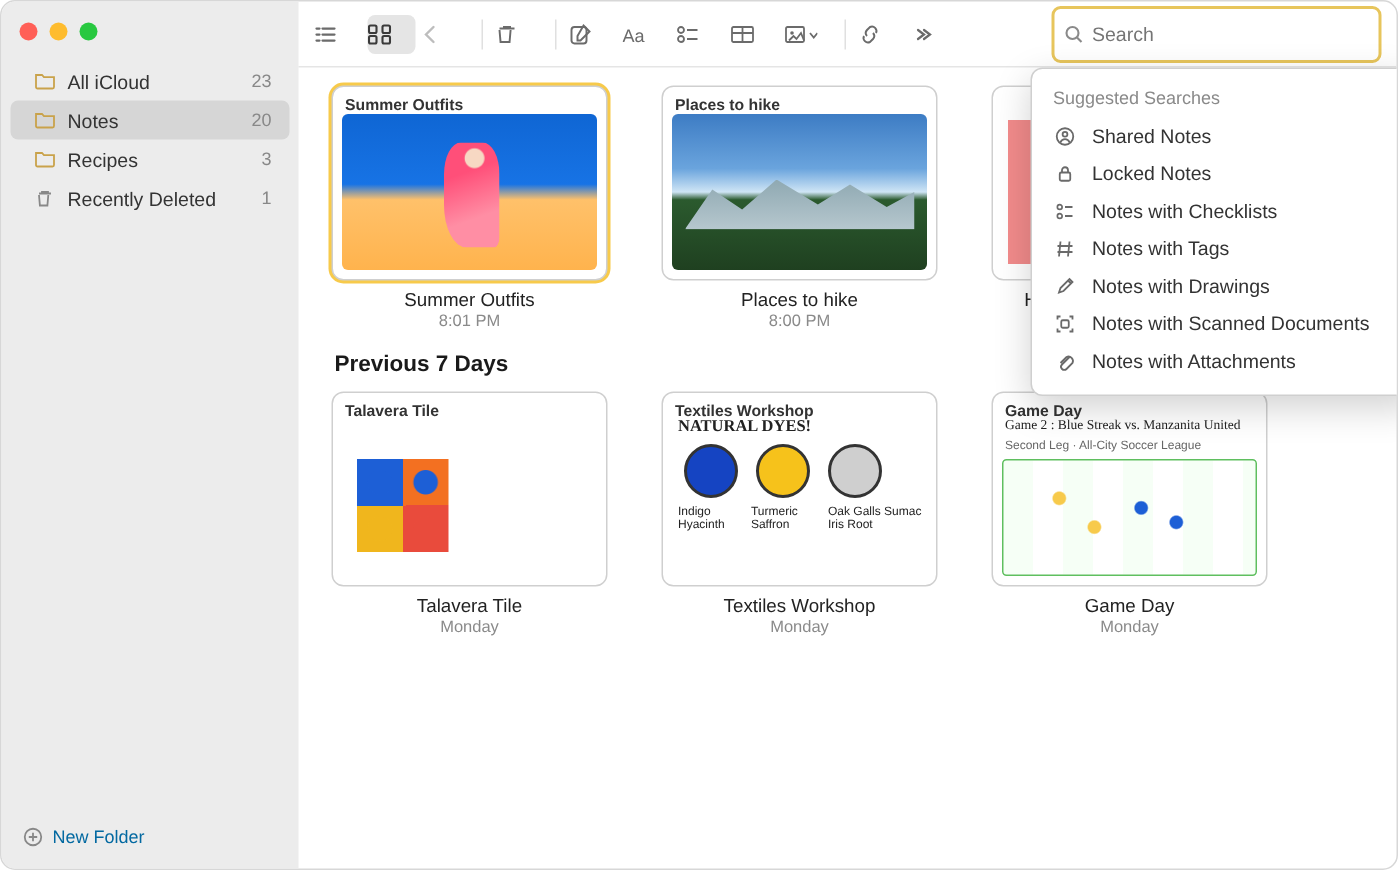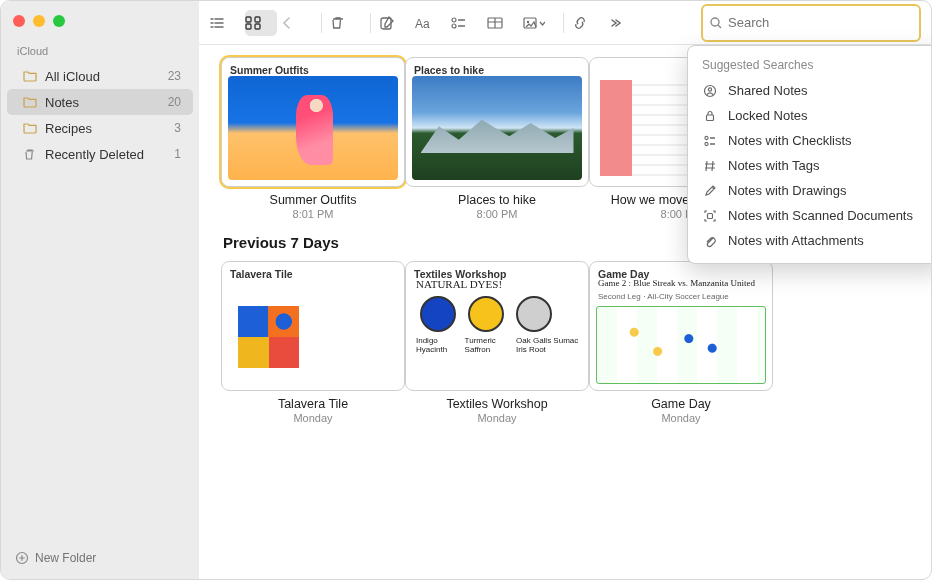--- a/index.html
+++ b/index.html
@@ -7,52 +7,52 @@
 .window{display:flex;width:100%;height:100%;border:1px solid #d7d7d7;border-radius:10px;overflow:hidden;background:#fff}
 .sidebar{width:198px;background:#ececec;display:flex;flex-direction:column;padding:8px 0 6px}
 .traffic{display:flex;gap:8px;padding:6px 12px 14px}
 .dot{width:12px;height:12px;border-radius:50%}
 .red{background:#ff5f57}.yellow{background:#febc2e}.green{background:#28c840}
 .section-label{font-size:11px;color:#888;padding:4px 16px 6px}
 .side-item{display:flex;align-items:center;height:26px;padding:0 12px 0 16px;font-size:13px;color:#333;border-radius:5px;margin:0 6px;cursor:default}
 .side-item .folder{margin-right:8px;display:flex}
 .side-item .count{margin-left:auto;color:#888;font-size:12px}
 .side-item.selected{background:#d6d6d6}
-.sidebar-footer{margin-top:auto;padding:8px 14px;display:flex;align-items:flex-start;font-size:12px;color:#737373;gap:6px}
+.sidebar-footer{margin-top:auto;padding:8px 14px;display:flex;align-items:flex-start;font-size:12px;color:#0369a1;gap:6px}
 .main{flex:1;display:flex;flex-direction:column;position:relative}
 .toolbar{height:44px;display:flex;align-items:center;padding:0 10px;gap:4px;border-bottom:1px solid #e5e5e5}
 .tbtn{width:32px;height:26px;border-radius:5px;display:flex;align-items:center;justify-content:flex-start;color:#6b6b6b}
 .tbtn.active{background:#e5e5e5;color:#3a3a3a}
 .tsep{width:1px;height:20px;background:#e0e0e0;margin:0 4px}
 .search-wrap{margin-left:auto;position:relative;width:220px;height:26px;border:2px solid #e7c55c;border-radius:6px;display:flex;align-items:center;padding:17px 6px;gap:5px;background:#fff}
 .search-wrap input{border:none;outline:none;width:100%;font-size:13px;color:#333;background:transparent}
 .search-wrap .sricon{color:#8a8a8a;display:flex}
 .content{flex:1;overflow:auto;padding:12px 22px}
 .grp-label{font-size:15px;font-weight:600;margin:14px 2px 10px;color:#1a1a1a}
-.grid{display:flex;flex-wrap:wrap}
+.grid{display:flex;gap:36px;flex-wrap:wrap}
 .card{width:184px}
 .thumb{width:184px;height:130px;border:1px solid #cfcfcf;border-radius:8px;overflow:hidden;background:#fff;position:relative}
 .card.sel .thumb{box-shadow:0 0 0 2px #f7ca4b}
 .thumb .hdr{position:absolute;top:6px;left:8px;font-size:10.5px;font-weight:600;color:#333}
 .thumb .img{position:absolute;inset:18px 6px 6px;border-radius:4px}
 .card .title{text-align:center;font-size:12.5px;margin-top:6px;color:#222}
 .card .time{text-align:center;font-size:11px;color:#8a8a8a;margin-top:1px}
 
 .summer{background:linear-gradient(180deg,#0f66d4 0%,#1773e5 45%,#ffc16a 55%,#ffb34d 100%)}
 .summer::after{content:"";position:absolute;left:40%;top:18%;width:22%;height:68%;background:radial-gradient(circle at 55% 15%,#f7d8c3 0 10%,transparent 11%),linear-gradient(160deg,#ff4f79 30%,#ff8ea4 70%);border-radius:30% 30% 10% 40%}
 .hike{background:linear-gradient(180deg,#3d7cc4 0%,#6aa4dd 35%,#cfe5f5 50%,#2b5a2e 55%,#1f4020 100%)}
 .hike::before{content:"";position:absolute;left:5%;right:5%;top:42%;height:32%;background:linear-gradient(180deg,#8fa9b2,#b6c7ce);clip-path:polygon(0 100%,12% 20%,25% 60%,40% 0,58% 50%,72% 10%,88% 55%,100% 25%,100% 100%)}
 .body{background:#fff}
 .body::after{content:"";position:absolute;inset:4px;background:linear-gradient(90deg,#f28b8b 0 20%,transparent 20%),repeating-linear-gradient(0deg,#f0f0f0 0 2px,transparent 2px 10px)}
 .talavera{background:#fff}
 .talavera::before{content:"";position:absolute;left:6%;top:25%;width:36%;height:60%;background:radial-gradient(circle at 25% 25%,#1d5fd6 0 12%,transparent 13%),radial-gradient(circle at 75% 25%,#1d5fd6 0 12%,transparent 13%),radial-gradient(circle at 25% 75%,#f0b61d 0 12%,transparent 13%),radial-gradient(circle at 75% 75%,#e94b3c 0 12%,transparent 13%),conic-gradient(#f37021 0 25%,#e94b3c 0 50%,#f0b61d 0 75%,#1d5fd6 0)}
 .textiles{background:#fff}
 .textiles .dye{position:absolute;top:34px;width:36px;height:36px;border-radius:50%;border:2px solid #333}
 .textiles .d1{left:14px;background:#1544c2}.textiles .d2{left:62px;background:#f6c21b}.textiles .d3{left:110px;background:#cfcfcf}
-.textiles .hand1{position:absolute;top:16px;left:10px;font-family:"Comic Sans MS",cursive;font-size:11px;font-weight:400}
+.textiles .hand1{position:absolute;top:16px;left:10px;font-family:"Comic Sans MS",cursive;font-size:11px;font-weight:700}
 .textiles .labels{position:absolute;top:74px;left:10px;right:6px;font-family:"Comic Sans MS",cursive;font-size:8px;display:flex;gap:10px}
 .gameday{background:#fff}
 .gameday .hand1{position:absolute;top:16px;left:8px;font-family:Liberation Serif, serif;font-size:9px}
 .gameday .sub{position:absolute;top:30px;left:8px;font-family:Liberation Sans, sans-serif;font-size:8px;color:#666}
 .gameday .pitch{position:absolute;top:44px;left:6px;right:6px;bottom:6px;border:1px solid #5fbf5f;border-radius:3px;background:repeating-linear-gradient(90deg,#f6fff6 0 20px,#fff 20px 40px)}
 .gameday .pitch::before{content:"";position:absolute;inset:6px;background:radial-gradient(circle at 20% 30%,#f7ca4b 0 4px,transparent 5px),radial-gradient(circle at 35% 60%,#f7ca4b 0 4px,transparent 5px),radial-gradient(circle at 55% 40%,#1d5fd6 0 4px,transparent 5px),radial-gradient(circle at 70% 55%,#1d5fd6 0 4px,transparent 5px)}
 .suggest-pop{position:absolute;top:44px;right:-14px;width:258px;background:#fff;border:1px solid #cfcfcf;border-radius:8px;box-shadow:0 8px 24px rgba(0,0,0,.18);padding:8px 0 10px;z-index:50}
 .suggest-pop .sh{font-size:12px;color:#8a8a8a;padding:4px 14px 6px}
 .suggest-pop .sitem{display:flex;align-items:center;gap:10px;padding:5px 14px;font-size:13px;color:#333;cursor:default}
 .suggest-pop .sitem .sicon{width:16px;display:flex;justify-content:center;color:#6a6a6a}
@@ -62,21 +62,20 @@
 <body>
 
 <div class="window">
 
   <div class="sidebar">
     <div class="traffic">
       <div class="dot red"></div>
       <div class="dot yellow"></div>
       <div class="dot green"></div>
     </div>
-    <div class="section-label">iCloud</div>
 
     <div class="side-item">
       <span class="folder">
           <svg width="14" height="12">
             <path d="M1 2h4l1.3 1.4H13v6.6a1 1 0 0 1-1 1H2a1 1 0 0 1-1-1V2z" fill="none" stroke="#c9a24a" stroke-width="1.2"></path>
           </svg>
         </span>
       <span>All iCloud</span>
       <span class="count">23</span>
     </div>

